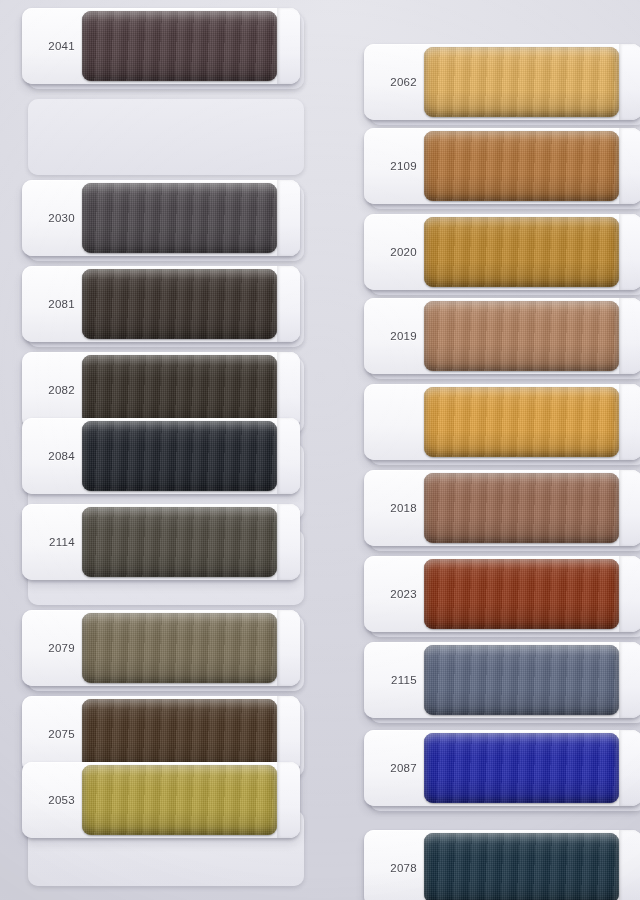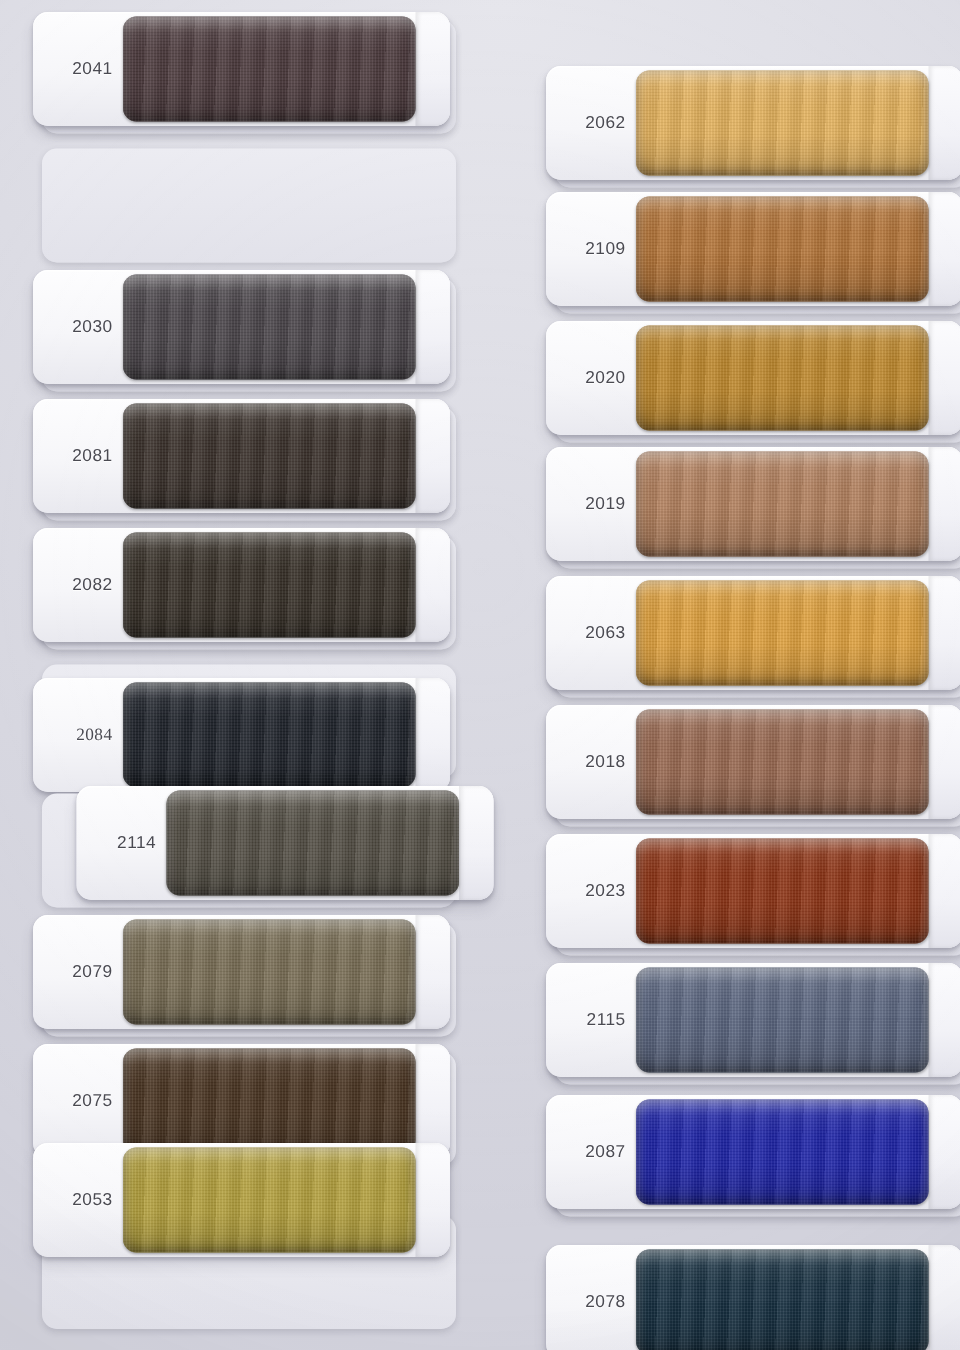--- a/index.html
+++ b/index.html
@@ -174,27 +174,27 @@
         <div class="card-label">2081</div>
         <div class="fabric-chip" style="background-color: rgb(59, 50, 44);"></div>
       </div>
       <div class="card-underlay" style="top: 357px;"></div>
       <div class="swatch-card" style="top: 352px; text-decoration: underline;">
         <div class="card-tail"></div>
         <div class="card-label">2082</div>
         <div class="fabric-chip" style="background-color: rgb(56, 49, 41);"></div>
       </div>
       <div class="card-underlay" style="top: 443px;"></div>
-      <div class="swatch-card" style="top: 452px; font-family: Liberation Serif, serif;">
+      <div class="swatch-card" style="top: 418px;">
         <div class="card-tail"></div>
         <div class="card-label">2084</div>
         <div class="fabric-chip" style="background-color: rgb(32, 36, 44);"></div>
       </div>
       <div class="card-underlay" style="top: 529px;"></div>
-      <div class="swatch-card" style="top: 524px; margin-left: 29px;">
+      <div class="swatch-card" style="top: 504px;">
         <div class="card-tail"></div>
         <div class="card-label">2114</div>
         <div class="fabric-chip" style="background-color: rgb(79, 74, 64);"></div>
       </div>
       <div class="card-underlay" style="top: 615px;"></div>
       <div class="swatch-card" style="top: 610px;">
         <div class="card-tail"></div>
         <div class="card-label">2079</div>
         <div class="fabric-chip" style="background-color: rgb(122, 111, 86);"></div>
       </div>
@@ -232,21 +232,20 @@
       </div>
       <div class="card-underlay" style="top: 273px;"></div>
       <div class="swatch-card" style="top: 268px;">
         <div class="card-tail"></div>
         <div class="card-label">2019</div>
         <div class="fabric-chip" style="background-color: rgb(180, 130, 95);"></div>
       </div>
       <div class="card-underlay" style="top: 359px;"></div>
       <div class="swatch-card" style="top: 354px;">
         <div class="card-tail"></div>
-        <div class="card-label">2063</div>
         <div class="fabric-chip" style="background-color: rgb(224, 162, 63);"></div>
       </div>
       <div class="card-underlay" style="top: 445px;"></div>
       <div class="swatch-card" style="top: 440px;">
         <div class="card-tail"></div>
         <div class="card-label">2018</div>
         <div class="fabric-chip" style="background-color: rgb(154, 106, 82);"></div>
       </div>
       <div class="card-underlay" style="top: 531px;"></div>
       <div class="swatch-card" style="top: 526px;">

